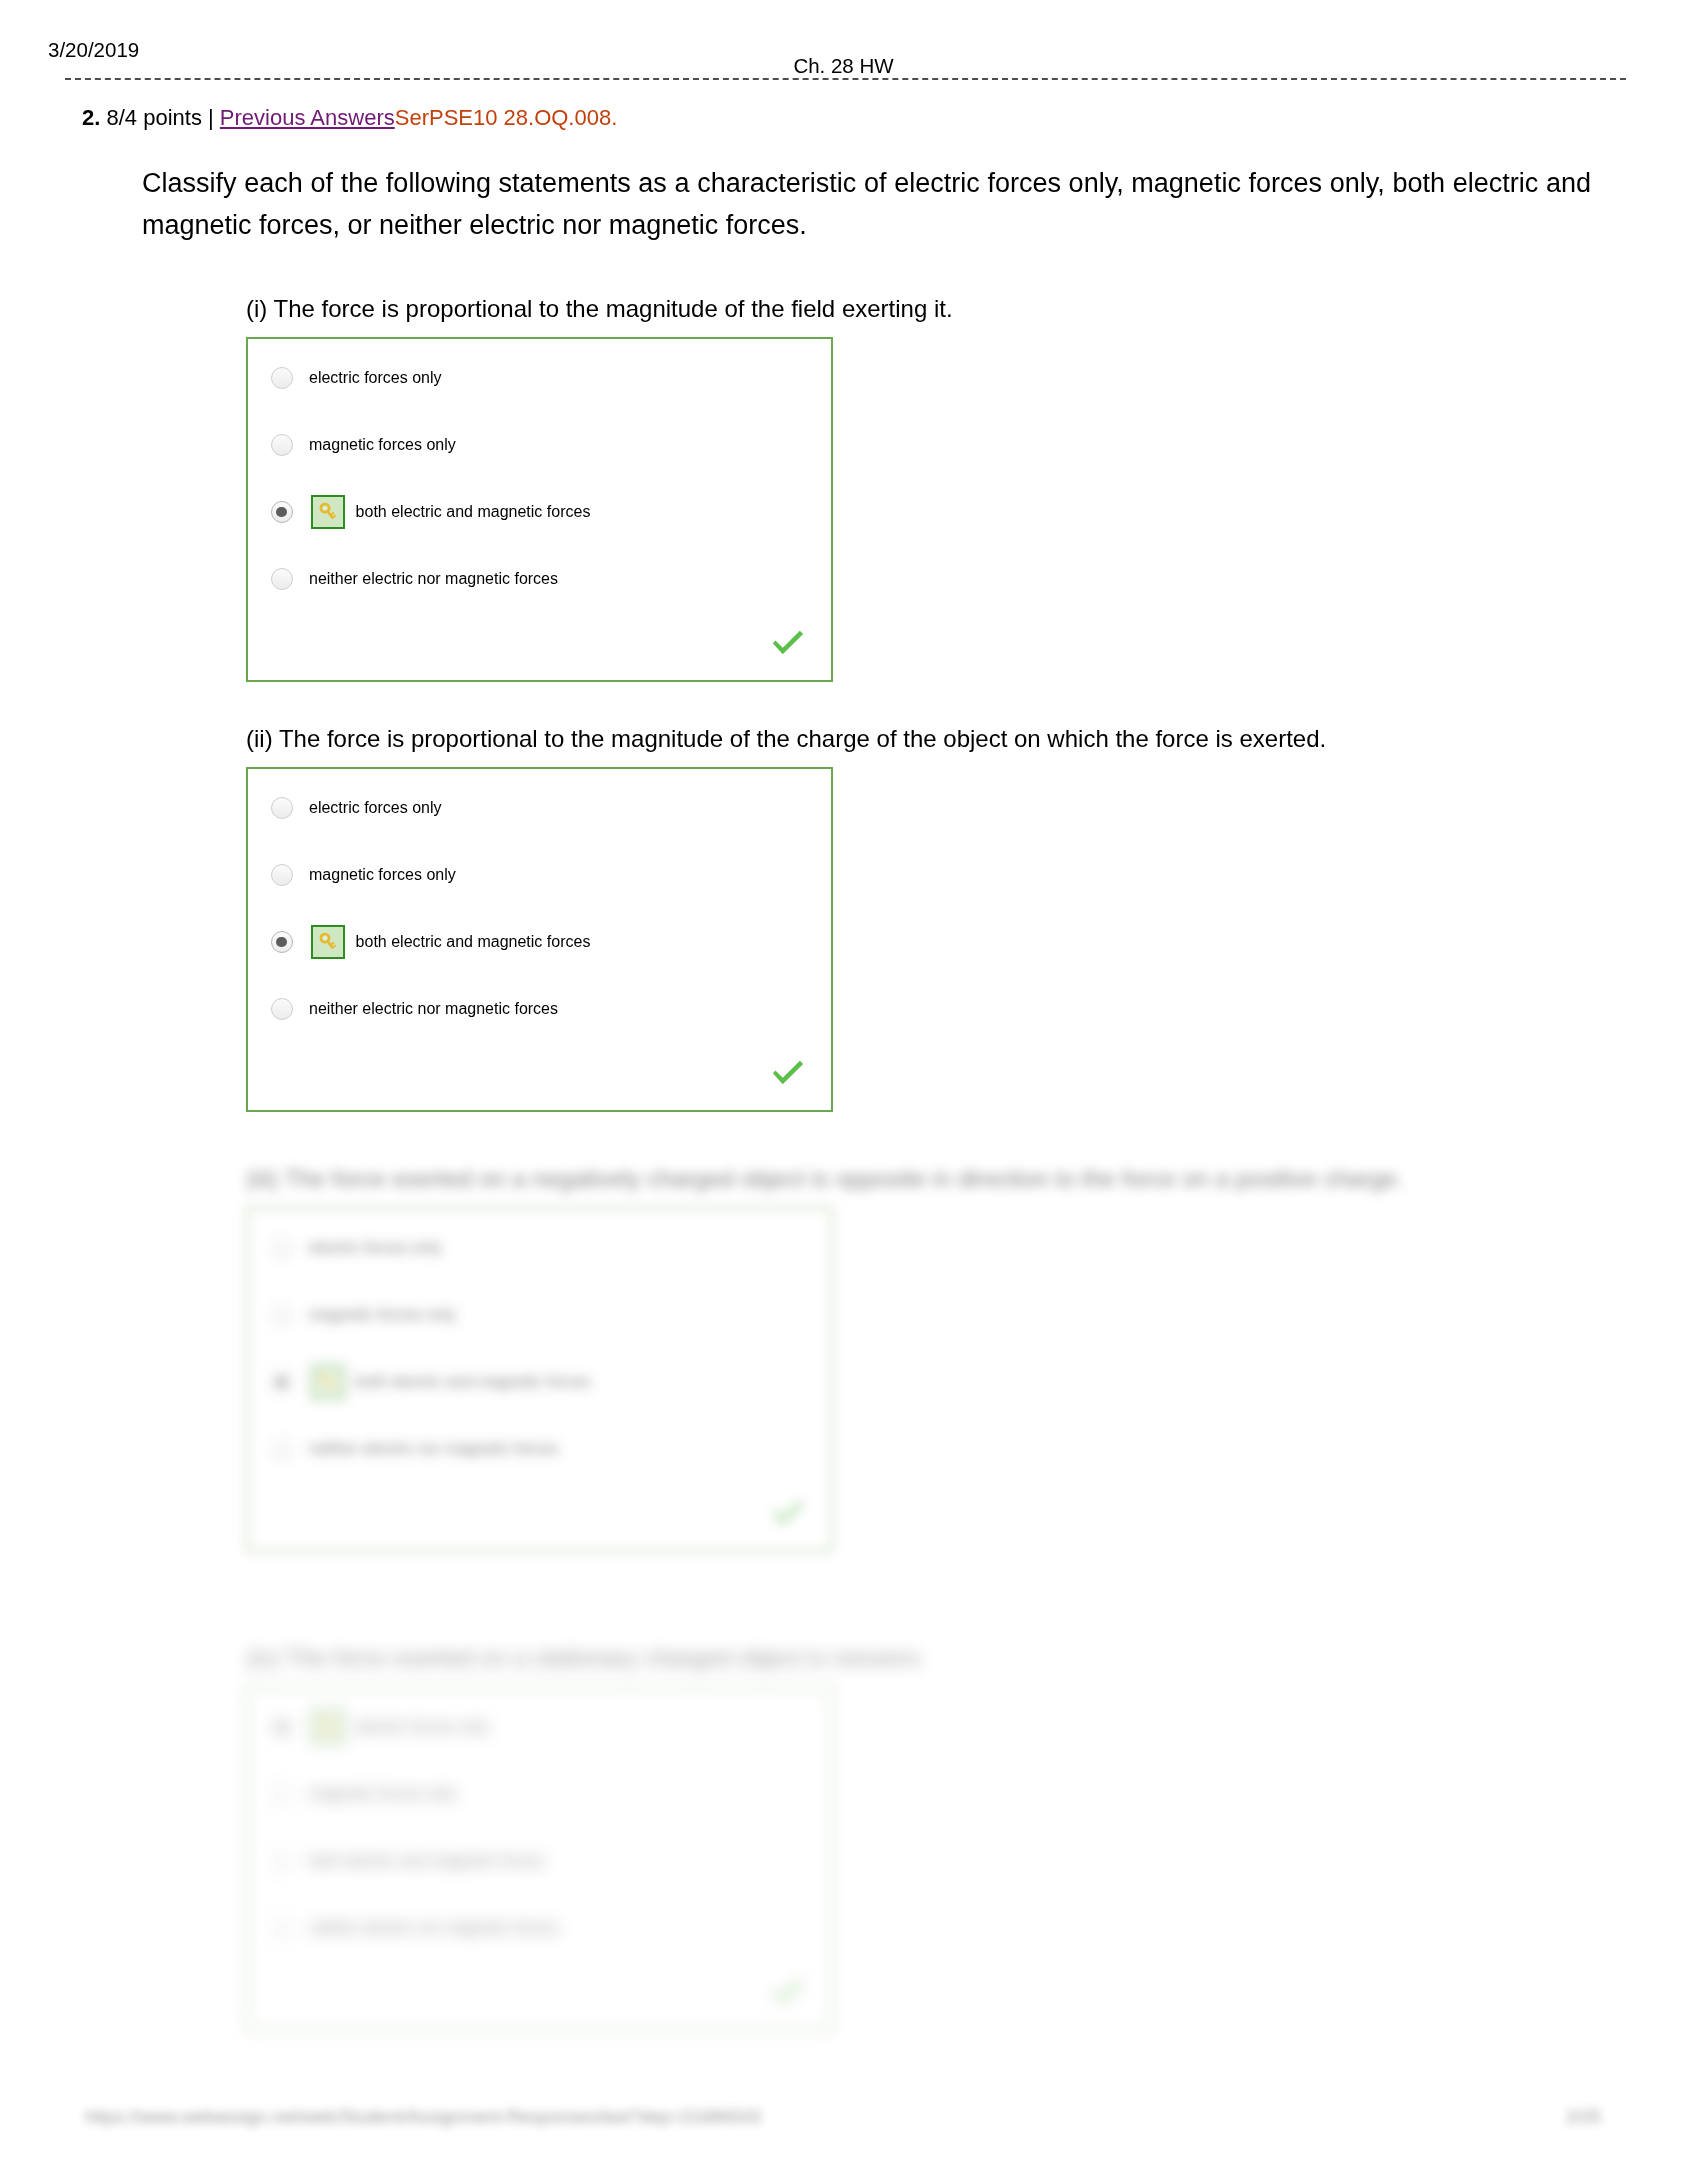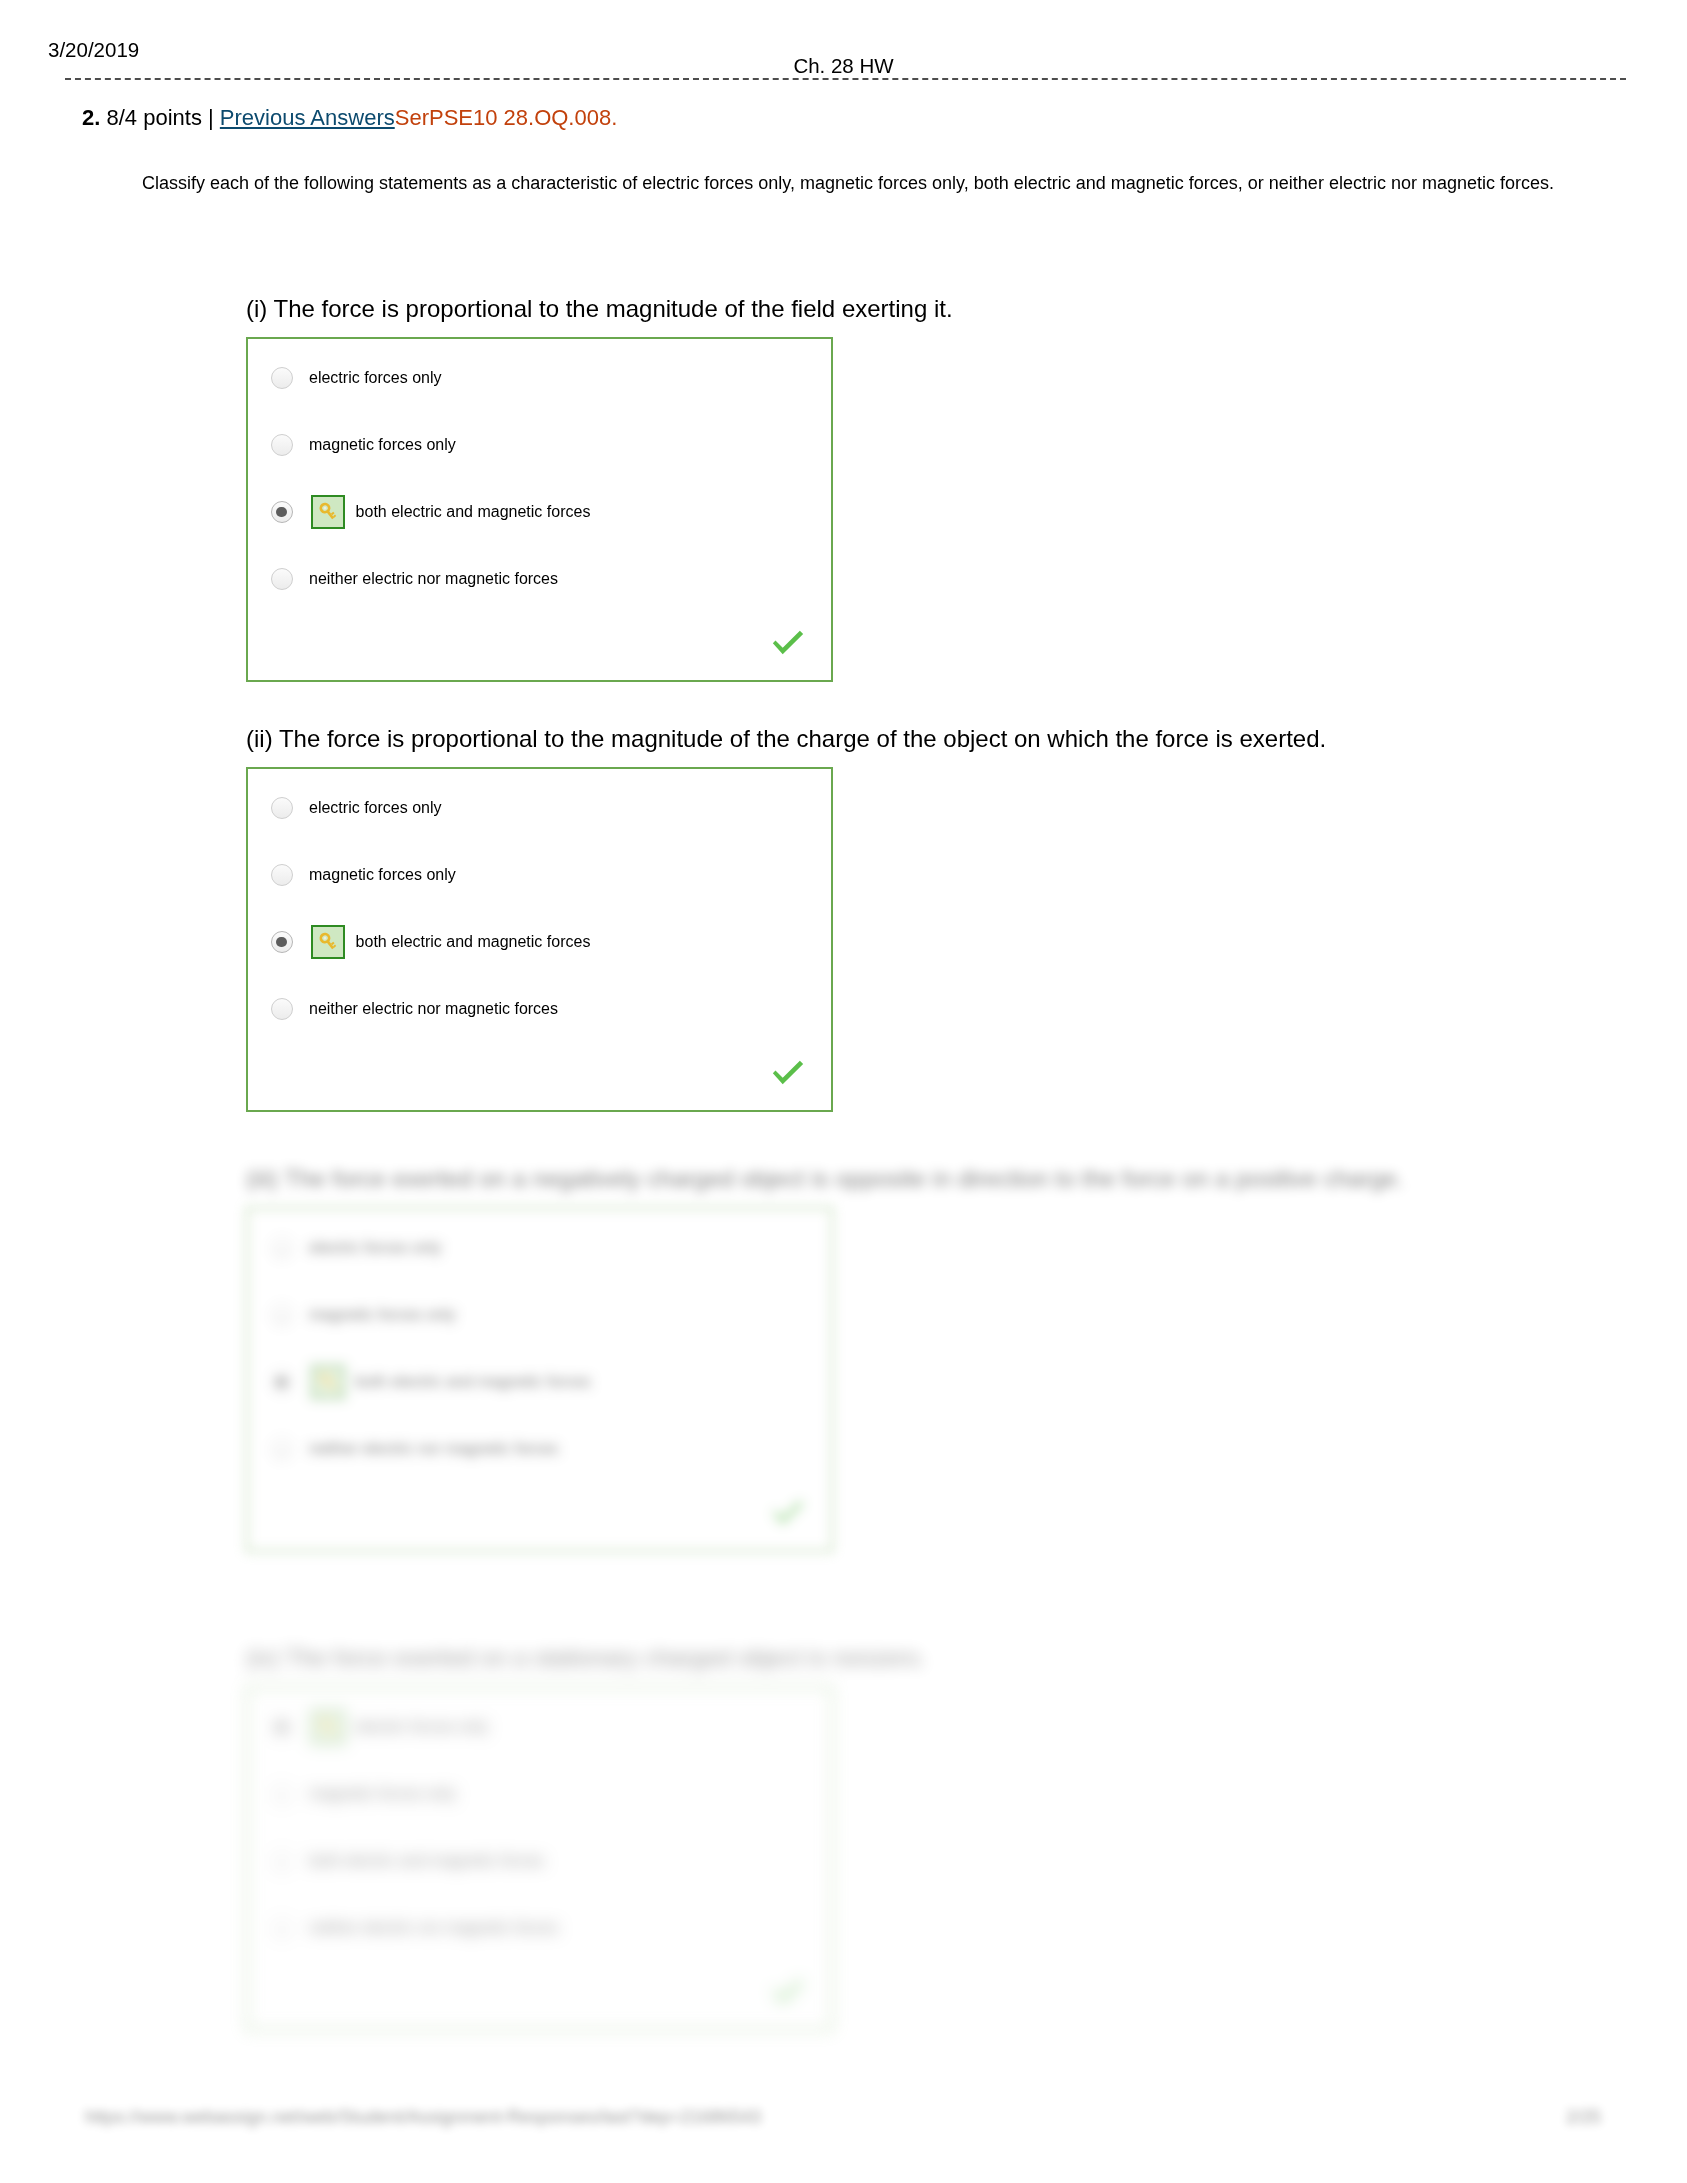--- a/index.html
+++ b/index.html
@@ -61,33 +61,33 @@
     line-height: 30px;
     white-space: nowrap;
   }
   .qmeta .qnum {
     font-weight: bold;
   }
   .qmeta .sep {
     color: #000;
   }
   .qmeta .prev-link {
-    color: #0c4a6e;
+    color: #701a75;
   }
   .qmeta .qcode {
     color: #c2410c;
   }
 
   
   .prompt {
     position: absolute;
     top: 162px;
     left: 142px;
     width: 1449px;
-    font-size: 18px;
+    font-size: 27px;
     line-height: 42px;
     text-align: justify;
     text-align-last: left;
   }
 
   
   .part {
     position: absolute;
     left: 246px;
     width: 1363px;

